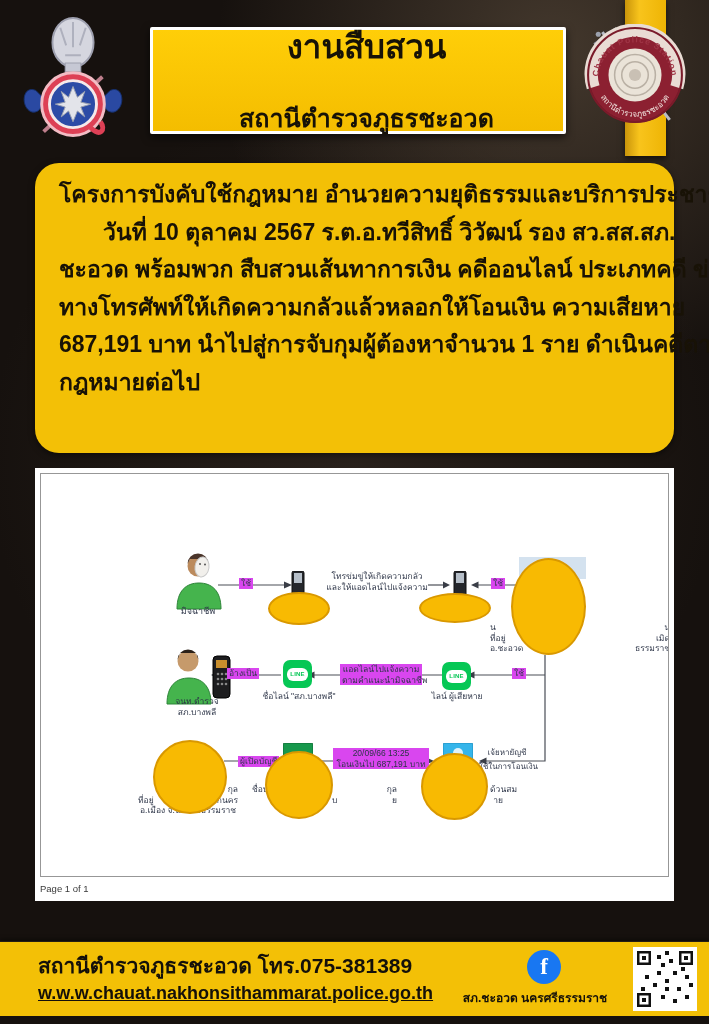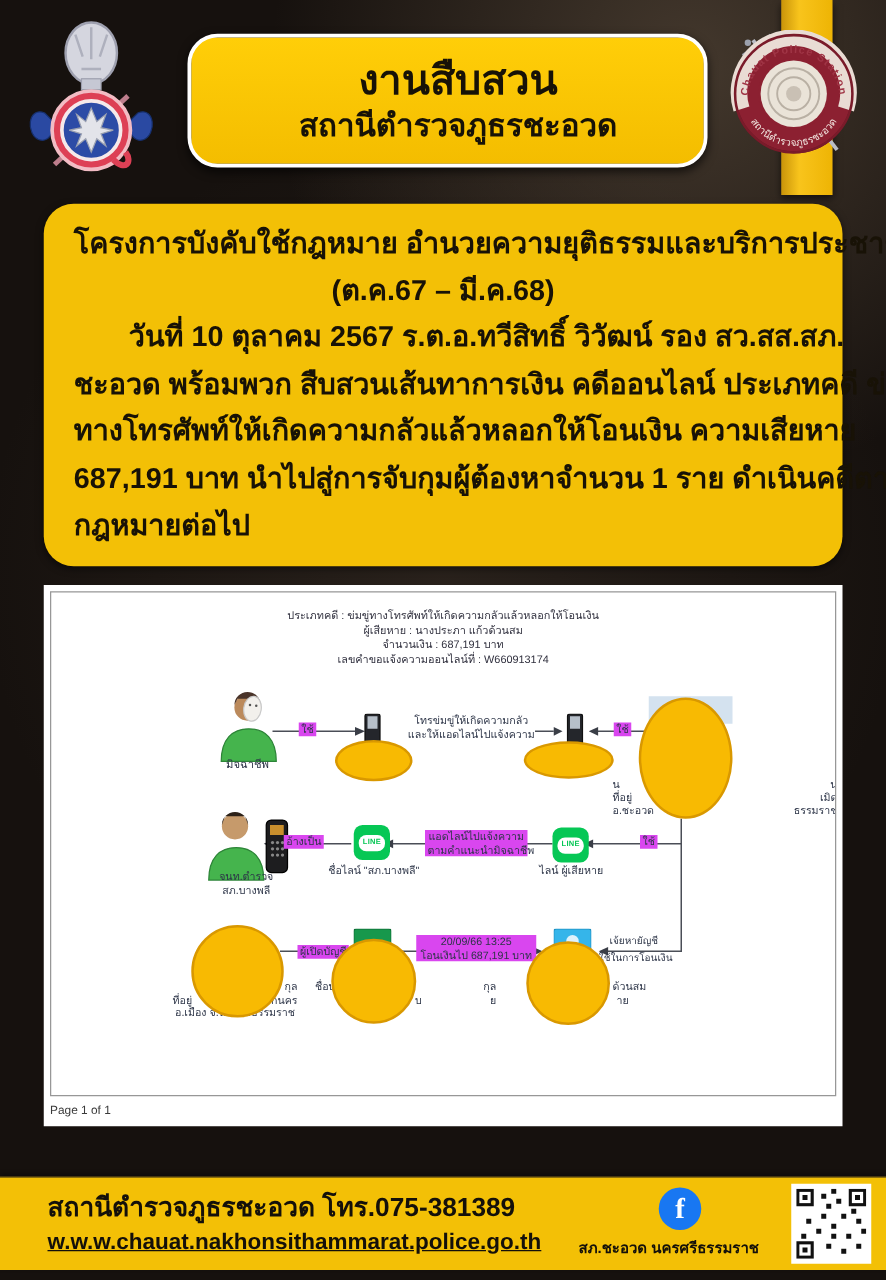--- a/index.html
+++ b/index.html
@@ -6,22 +6,22 @@
   #stage{position:relative;width:709px;height:1024px;overflow:hidden;
     font-family:"Liberation Sans","DejaVu Sans",sans-serif;
     background:
       radial-gradient(circle at 78% 5%, rgba(105,88,70,.55), rgba(0,0,0,0) 30%),
       radial-gradient(circle at 50% 45%, rgba(84,70,58,.30), rgba(0,0,0,0) 55%),
       #16110e;}
   .abs{position:absolute;}
   
   #ribbon{left:625px;top:0;width:41px;height:156px;background:linear-gradient(90deg,#c9940a,#f8c41c 35%,#eeb404);box-shadow:0 3px 6px rgba(0,0,0,.6);}
   #title-box{left:150px;top:27px;width:416px;height:107px;background:linear-gradient(#ffce08,#f4bd00);
-    border:3px solid #fff;border-radius:24px;box-shadow:0 3px 8px rgba(0,0,0,.65);
-    display:flex;flex-direction:column;align-items:center;justify-content:center;gap:7px;box-sizing:border-box;padding-left:17px;}
+    border:3px solid #fff;border-radius:2px;box-shadow:0 3px 8px rgba(0,0,0,.65);
+    display:flex;flex-direction:column;align-items:center;justify-content:space-between;gap:7px;box-sizing:border-box;padding-left:17px;}
   #title-box .t1{font-size:33px;font-weight:700;color:#171207;line-height:34px;}
   #title-box .t2{font-size:25px;font-weight:700;color:#171207;line-height:26px;}
   
   #summary{left:35px;top:163px;width:639px;height:290px;background:#f3c006;border-radius:24px;
     box-sizing:border-box;padding:13px 24px 0 24px;box-shadow:0 2px 6px rgba(0,0,0,.5);}
   .s-line{font-size:23px;line-height:37.6px;color:#181206;font-weight:600;white-space:nowrap;}
   .s-c{text-align:center;}
   .s-i{padding-left:44px;text-align:center;}
   
   #doc{left:35px;top:468px;width:639px;height:433px;background:#fff;box-sizing:border-box;padding:5px 5px 0 5px;}
@@ -89,21 +89,20 @@
     </text>
   </svg>
 
   <div class="abs" id="title-box">
     <div class="t1">งานสืบสวน</div>
     <div class="t2">สถานีตำรวจภูธรชะอวด</div>
   </div>
 
   <div class="abs" id="summary">
     <div class="s-line s-c">โครงการบังคับใช้กฎหมาย อำนวยความยุติธรรมและบริการประชาชน</div>
-    <div class="s-line s-c">(ต.ค.67 – มี.ค.68)</div>
     <div class="s-line s-i">วันที่ 10 ตุลาคม 2567 ร.ต.อ.ทวีสิทธิ์ วิวัฒน์ รอง สว.สส.สภ.</div>
     <div class="s-line">ชะอวด พร้อมพวก สืบสวนเส้นทาการเงิน คดีออนไลน์ ประเภทคดี ข่มขู่</div>
     <div class="s-line">ทางโทรศัพท์ให้เกิดความกลัวแล้วหลอกให้โอนเงิน ความเสียหาย</div>
     <div class="s-line">687,191 บาท นำไปสู่การจับกุมผู้ต้องหาจำนวน 1 ราย ดำเนินคดีตาม</div>
     <div class="s-line">กฎหมายต่อไป</div>
   </div>
 
   <div class="abs" id="doc">
     <div id="page">
 
@@ -124,26 +123,20 @@
           <polygon points="409,111 402,107.5 402,114.5"></polygon>
           <polygon points="430,111 437.5,107.5 437.5,114.5"></polygon>
           <polygon points="170,201 177.5,197.5 177.5,204.5"></polygon>
           <polygon points="266,201 273.5,197.5 273.5,204.5"></polygon>
           <polygon points="426,201 433.5,197.5 433.5,204.5"></polygon>
           <polygon points="438,287 445.5,283.5 445.5,290.5"></polygon>
           <polygon points="393,287 385.5,283.5 385.5,290.5"></polygon>
         </g>
       </svg>
 
-      <div class="abs" id="case-header">
-        <div>ประเภทคดี : ข่มขู่ทางโทรศัพท์ให้เกิดความกลัวแล้วหลอกให้โอนเงิน</div>
-        <div>ผู้เสียหาย : นางประภา แก้วด้วนสม</div>
-        <div>จำนวนเงิน : 687,191 บาท</div>
-        <div>เลขคำขอแจ้งความออนไลน์ที่ : W660913174</div>
-      </div>
 
       <svg class="abs z2" style="left:132px;top:77px" width="52" height="60" viewBox="0 0 52 60">
         <path d="M4,58 C4,40 13,32 26,32 C39,32 48,40 48,58 Z" fill="#45b44d" stroke="#2d8438"></path>
         <circle cx="25" cy="15" r="10.5" fill="#bb8a5c"></circle>
         <path d="M14.5,13 A10.5,10.5 0 0 1 35.5,13 L33,8 L17,8 Z" fill="#4a342a"></path>
         <ellipse cx="29" cy="16" rx="7" ry="10" fill="#f2f0ec" stroke="#c9c9c9" transform="rotate(8 29 16)"></ellipse>
         <circle cx="27" cy="13" r="1" fill="#555"></circle>
           <circle cx="32" cy="13.5" r="1" fill="#555"></circle>
       </svg>
       <div class="abs dg dg-c z3" style="left:126px;top:132px;width:62px;font-size:9px">มิจฉาชีพ</div>

